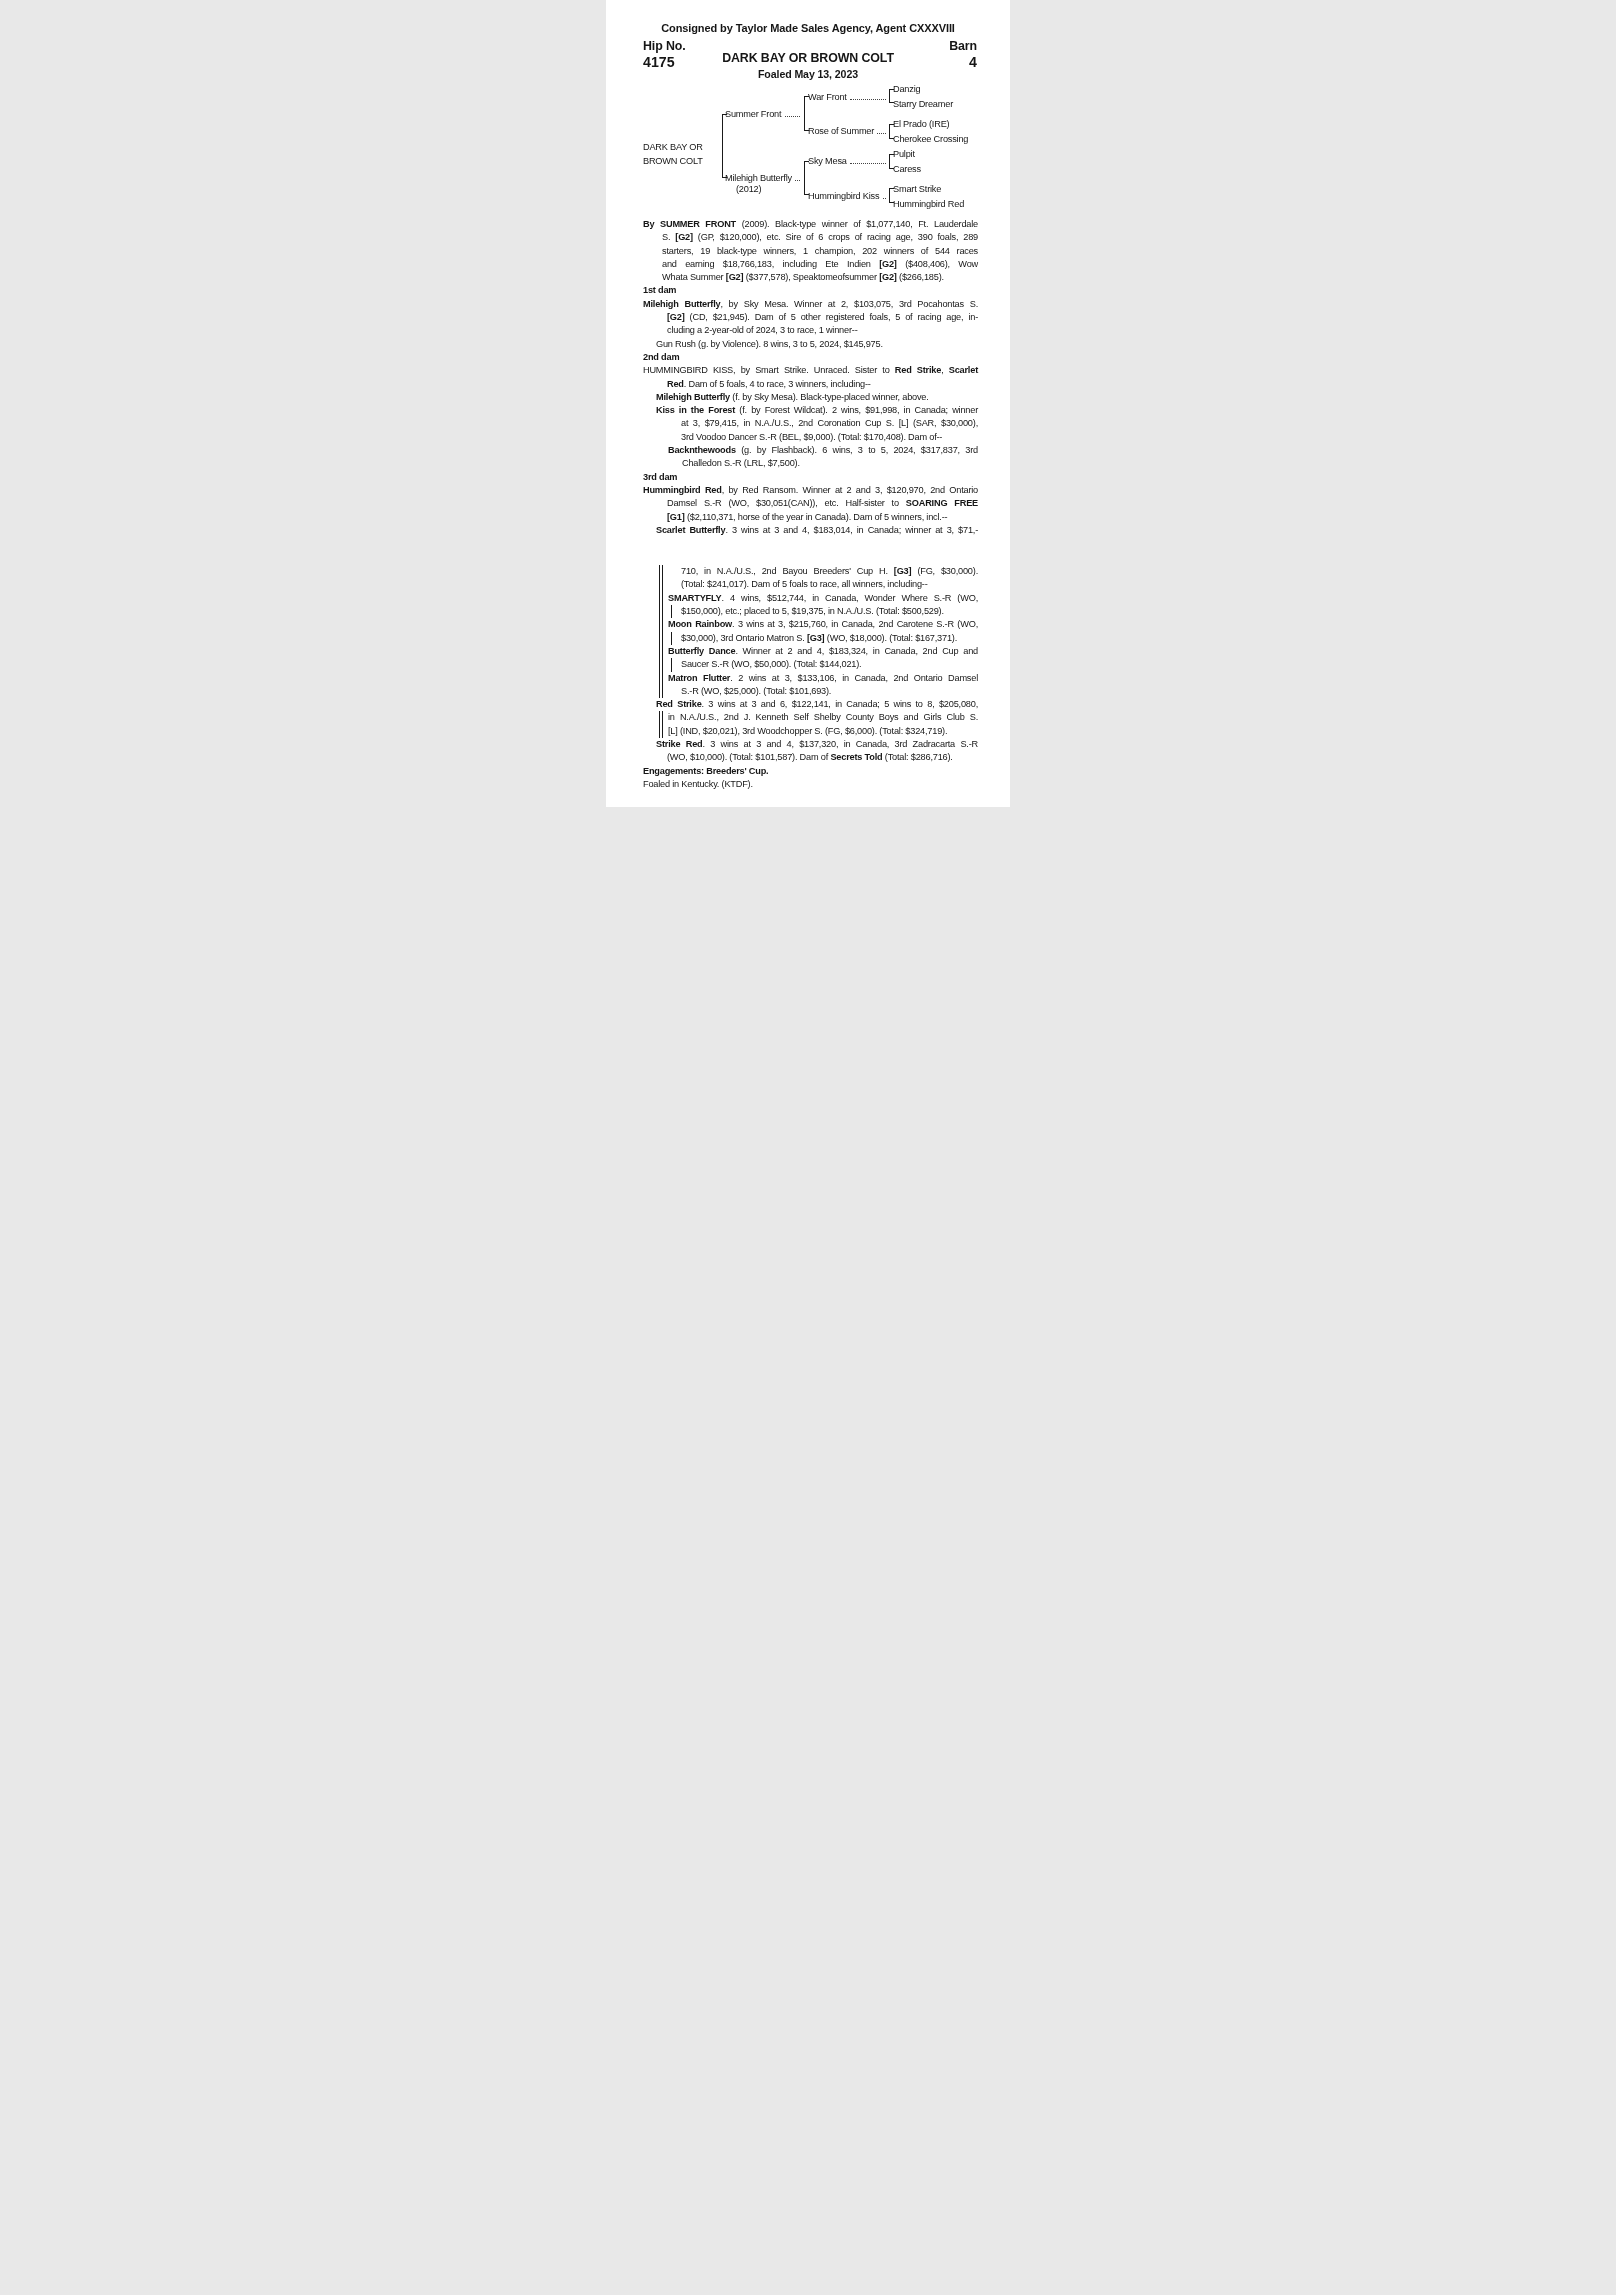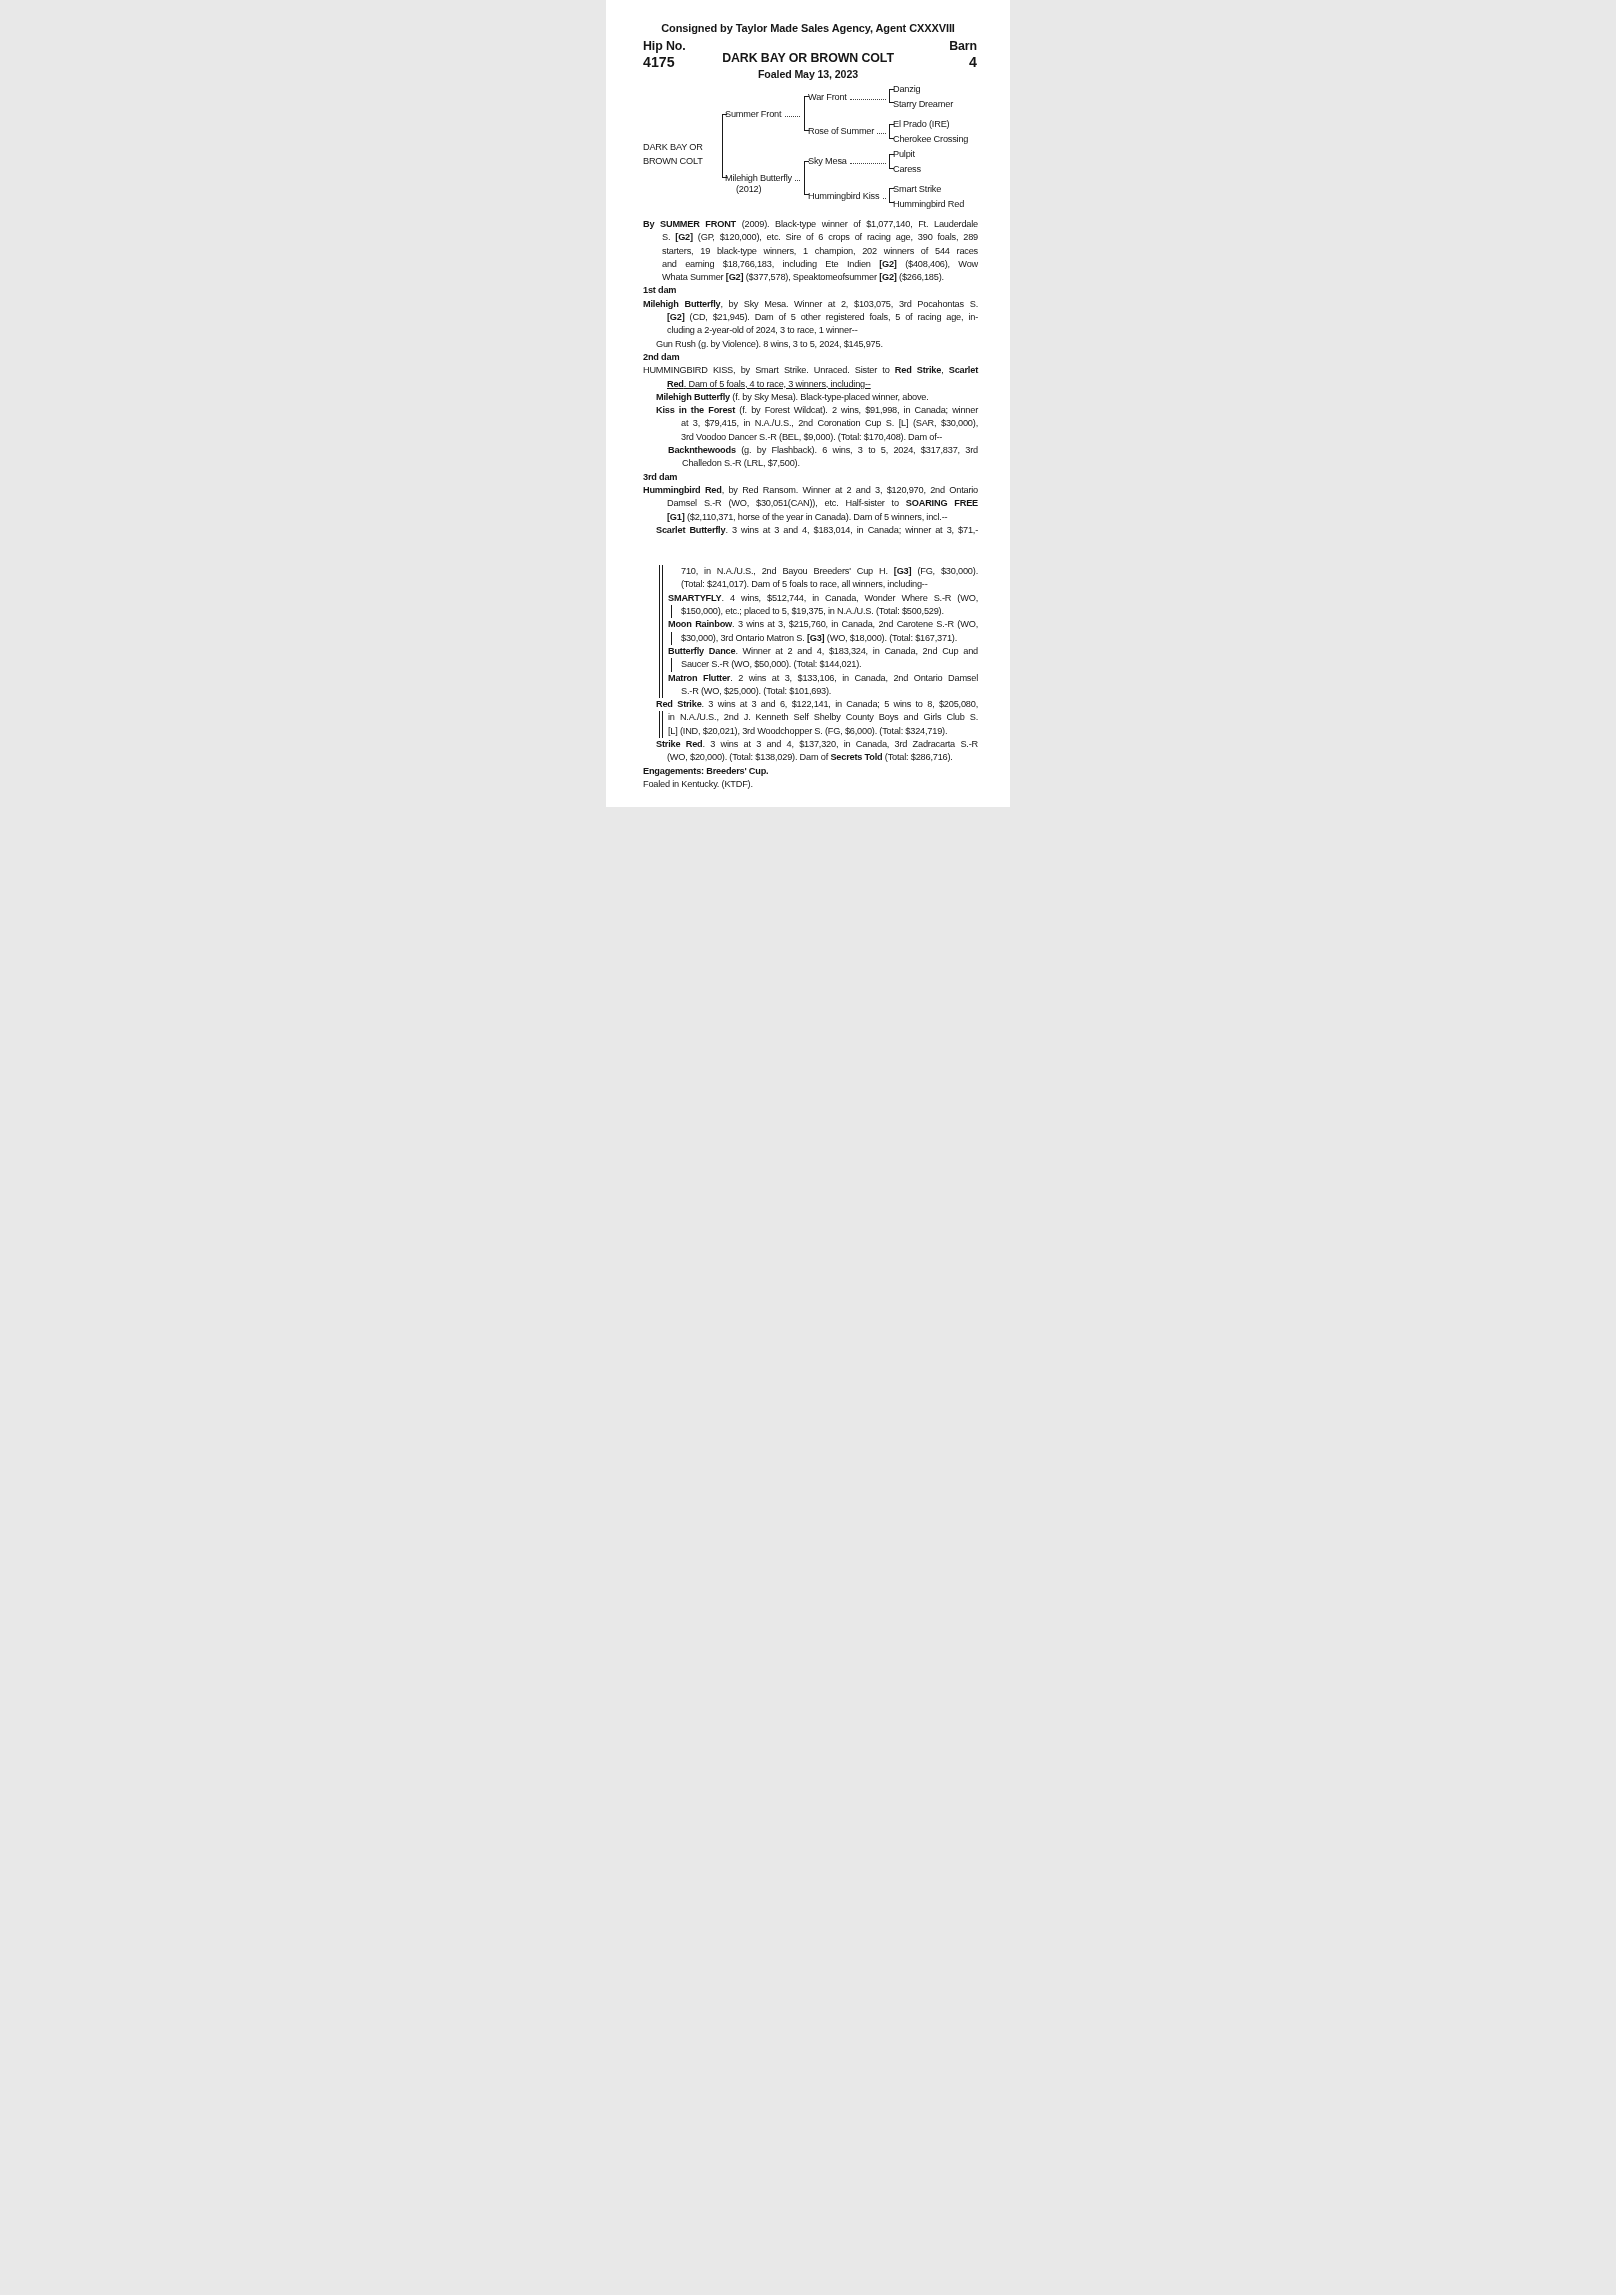--- a/index.html
+++ b/index.html
@@ -139,21 +139,21 @@
       <div class="body-line" style="padding-left: 19px;"><span>starters, 19 black-type winners, 1 champion, 202 winners of 544 races</span></div>
       <div class="body-line" style="padding-left: 19px;"><span>and earning $18,766,183, including Ete Indien </span><span class="b">[G2]</span><span> ($408,406), Wow</span></div>
       <div class="body-line last" style="padding-left: 19px;"><span>Whata Summer </span><span class="b">[G2]</span><span> ($377,578), Speaktomeofsummer </span><span class="b">[G2]</span><span> ($266,185).</span></div>
       <div class="body-line last" style="padding-left: 0px;"><span class="b">1st dam</span></div>
       <div class="body-line" style="padding-left: 0px;"><span class="b">Milehigh Butterfly</span><span>, by Sky Mesa. Winner at 2, $103,075, 3rd Pocahontas S.</span></div>
       <div class="body-line" style="padding-left: 24px;"><span class="b">[G2]</span><span> (CD, $21,945). Dam of 5 other registered foals, 5 of racing age, in-</span></div>
       <div class="body-line last" style="padding-left: 24px;"><span>cluding a 2-year-old of 2024, 3 to race, 1 winner--</span></div>
       <div class="body-line last" style="padding-left: 13px;"><span>Gun Rush (g. by Violence). 8 wins, 3 to 5, 2024, $145,975.</span></div>
       <div class="body-line last" style="padding-left: 0px;"><span class="b">2nd dam</span></div>
       <div class="body-line" style="padding-left: 0px;"><span>HUMMINGBIRD KISS, by Smart Strike. Unraced. Sister to </span><span class="b">Red Strike</span><span>, </span><span class="b">Scarlet</span></div>
-      <div class="body-line last" style="padding-left: 24px; text-decoration: underline;"><span class="b">Red</span><span>. Dam of 5 foals, 4 to race, 3 winners, including--</span></div>
+      <div class="body-line last" style="padding-left: 24px;"><span class="b">Red</span><span>. Dam of 5 foals, 4 to race, 3 winners, including--</span></div>
       <div class="body-line last" style="padding-left: 13px;"><span class="b">Milehigh Butterfly</span><span> (f. by Sky Mesa). Black-type-placed winner, above.</span></div>
       <div class="body-line" style="padding-left: 13px;"><span class="b">Kiss in the Forest</span><span> (f. by Forest Wildcat). 2 wins, $91,998, in Canada; winner</span></div>
       <div class="body-line" style="padding-left: 38px;"><span>at 3, $79,415, in N.A./U.S., 2nd Coronation Cup S. [L] (SAR, $30,000),</span></div>
       <div class="body-line last" style="padding-left: 38px;"><span>3rd Voodoo Dancer S.-R (BEL, $9,000). (Total: $170,408). Dam of--</span></div>
       <div class="body-line" style="padding-left: 25px;"><span class="b">Backnthewoods</span><span> (g. by Flashback). 6 wins, 3 to 5, 2024, $317,837, 3rd</span></div>
       <div class="body-line last" style="padding-left: 39px;"><span>Challedon S.-R (LRL, $7,500).</span></div>
       <div class="body-line last" style="padding-left: 0px;"><span class="b">3rd dam</span></div>
       <div class="body-line" style="padding-left: 0px;"><span class="b">Hummingbird Red</span><span>, by Red Ransom. Winner at 2 and 3, $120,970, 2nd Ontario</span></div>
       <div class="body-line" style="padding-left: 24px;"><span>Damsel S.-R (WO, $30,051(CAN)), etc. Half-sister to </span><span class="b">SOARING FREE</span></div>
       <div class="body-line last" style="padding-left: 24px;"><span class="b">[G1]</span><span> ($2,110,371, horse of the year in Canada). Dam of 5 winners, incl.--</span></div>
@@ -165,19 +165,19 @@
       <div class="body-line" style="padding-left: 25px;"><span class="pipe" style="left: 15.6px;"></span><span class="pipe" style="left: 19px;"></span><span class="b">Moon Rainbow</span><span>. 3 wins at 3, $215,760, in Canada, 2nd Carotene S.-R (WO,</span></div>
       <div class="body-line last" style="padding-left: 38px;"><span class="pipe" style="left: 15.6px;"></span><span class="pipe" style="left: 19px;"></span><span class="pipe" style="left: 27.5px;"></span><span>$30,000), 3rd Ontario Matron S. </span><span class="b">[G3]</span><span> (WO, $18,000). (Total: $167,371).</span></div>
       <div class="body-line" style="padding-left: 25px;"><span class="pipe" style="left: 15.6px;"></span><span class="pipe" style="left: 19px;"></span><span class="b">Butterfly Dance</span><span>. Winner at 2 and 4, $183,324, in Canada, 2nd Cup and</span></div>
       <div class="body-line last" style="padding-left: 38px;"><span class="pipe" style="left: 15.6px;"></span><span class="pipe" style="left: 19px;"></span><span class="pipe" style="left: 27.5px;"></span><span>Saucer S.-R (WO, $50,000). (Total: $144,021).</span></div>
       <div class="body-line" style="padding-left: 25px;"><span class="pipe" style="left: 15.6px;"></span><span class="pipe" style="left: 19px;"></span><span class="b">Matron Flutter</span><span>. 2 wins at 3, $133,106, in Canada, 2nd Ontario Damsel</span></div>
       <div class="body-line last" style="padding-left: 38px;"><span class="pipe" style="left: 15.6px;"></span><span class="pipe" style="left: 19px;"></span><span>S.-R (WO, $25,000). (Total: $101,693).</span></div>
       <div class="body-line" style="padding-left: 13px;"><span class="b">Red Strike</span><span>. 3 wins at 3 and 6, $122,141, in Canada; 5 wins to 8, $205,080,</span></div>
       <div class="body-line" style="padding-left: 25px;"><span class="pipe" style="left: 15.6px;"></span><span class="pipe" style="left: 19px;"></span><span>in N.A./U.S., 2nd J. Kenneth Self Shelby County Boys and Girls Club S.</span></div>
       <div class="body-line last" style="padding-left: 25px;"><span class="pipe" style="left: 15.6px;"></span><span class="pipe" style="left: 19px;"></span><span>[L] (IND, $20,021), 3rd Woodchopper S. (FG, $6,000). (Total: $324,719).</span></div>
       <div class="body-line" style="padding-left: 13px;"><span class="b">Strike Red</span><span>. 3 wins at 3 and 4, $137,320, in Canada, 3rd Zadracarta S.-R</span></div>
-      <div class="body-line last" style="padding-left: 24px;"><span>(WO, $20,000). (Total: $138,029). Dam of </span><span class="b">Secrets Told</span><span> (Total: $286,716).</span></div>
+      <div class="body-line last" style="padding-left: 24px;"><span>(WO, $10,000). (Total: $101,587). Dam of </span><span class="b">Secrets Told</span><span> (Total: $286,716).</span></div>
       <div class="body-line last" style="padding-left: 0px;"><span class="b">Engagements: Breeders' Cup.</span></div>
       <div class="body-line last" style="padding-left: 0px;"><span>Foaled in Kentucky. (KTDF).</span></div>
     </div>
 
 </div>
 
 
 </body></html>

